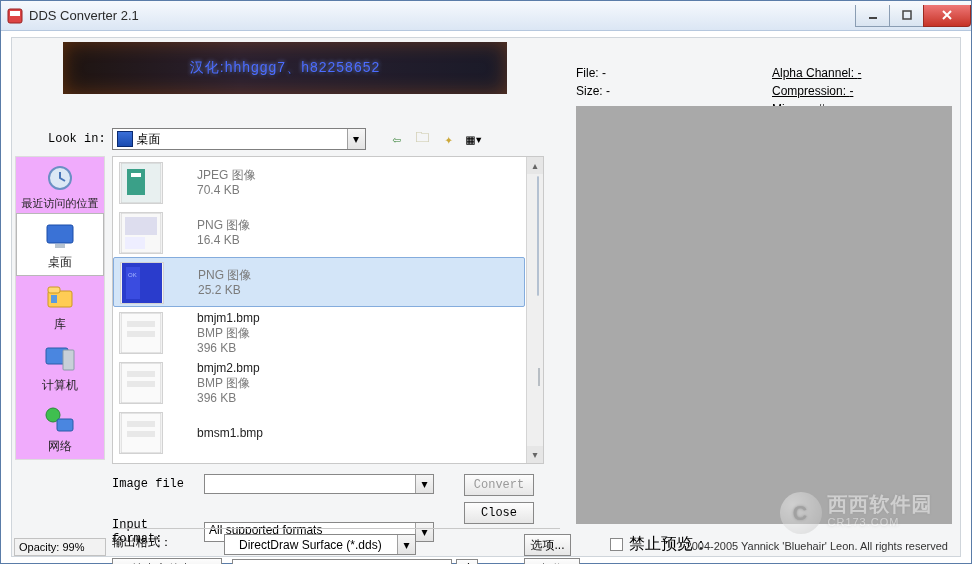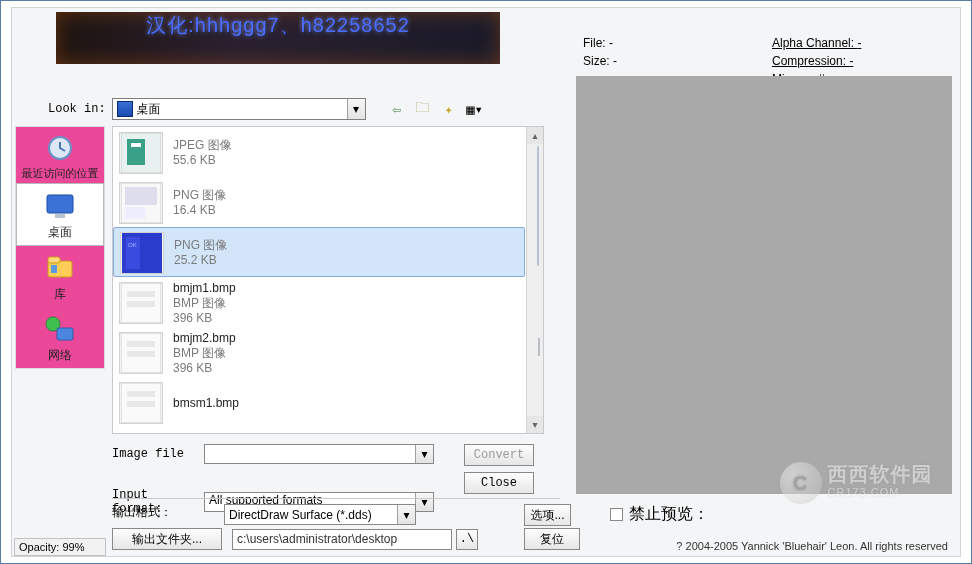--- a/index.html
+++ b/index.html
@@ -67,27 +67,27 @@
 
   .inner {
     position: absolute;
     left: 10px; right: 10px; top: 6px; bottom: 6px;
     border: 1px solid #cfd5db;
     background: #f4f5f6;
   }
 
   .banner {
     position: absolute;
-    left: 44px; top: 4px;
+    left: 51px; top: 4px;
     width: 444px; height: 52px;
     background: linear-gradient(90deg, #1e1410, #2a2030 40%, #1a1a28);
-    display: flex; justify-content: center;
+    display: flex; align-items: center; justify-content: center;
     color: #4c6cff;
     font-family: "Arial Black", sans-serif;
-    font-size: 20px;
+    font-size: 14px;
     letter-spacing: 1px;
     text-shadow: 0 0 4px #88a0ff, 1px 1px 2px #000;
     overflow: hidden;
     box-shadow: inset 0 0 20px rgba(255,120,20,0.3);
   }
 
   .lookin-row {
     position: absolute;
     left: 36px; top: 90px;
     display: flex; align-items: center;
@@ -118,21 +118,21 @@
   }
   .tb-icons { display: inline-flex; gap: 8px; margin-left: 22px; }
   .tb-icon { width: 18px; height: 18px; display: inline-flex; align-items:center; justify-content:center; font-size:14px; }
 
   .sidebar {
     position: absolute;
     left: 3px; top: 118px;
     width: 90px;
     display: flex; flex-direction: column;
     border: 1px solid #dcdcdc;
-    background: #ec4899;
+    background: #f0abfc;
   }
   .side-item {
     display: flex; flex-direction: column; align-items:center;
     padding: 6px 2px 4px 2px;
     font-size: 12px;
     color: #222;
     cursor: default;
   }
   .side-item.active { background: #fff; border: 1px solid #b8b8b8; }
   .side-item .ico { width: 38px; height: 32px; margin-bottom: 2px; display:flex; align-items:center; justify-content:center; }
@@ -155,20 +155,21 @@
   .scroll .arrow { width: 17px; height: 17px; background: #e6e6e6; display:flex; align-items:center; justify-content:center; font-size:10px; color:#666;}
   .scroll .track { flex:1; position:relative; }
   .scroll .thumb { position:absolute; left:2px; right:2px; top: 2px; height: 120px; background: #cfd8e3; border:1px solid #b4c1d1; border-radius:2px;}
   .scroll .grip { position:absolute; left:3px; right:3px; bottom:60px; height:18px; background:#d9dee4; border:1px solid #b8bec4;}
 
   .file-row {
     display: flex; align-items: center;
     padding: 4px 6px 2px 6px;
     margin: 0 18px 0 0;
     height: 50px;
+    gap: 24px;
   }
   .file-row.sel {
     background: #d3e5f8;
     border: 1px solid #84acdd;
     border-radius: 2px;
   }
   .file-row .thumb {
     width: 44px; height: 42px;
     background: #f2f2f2;
     border: 1px solid #d2d2d2;
@@ -216,21 +217,21 @@
 
   .out-row {
     position: absolute;
     left: 100px; top: 496px;
     display:flex; align-items:flex-start;
     font-size: 12px;
   }
   .out-label { width: 112px; }
   .out-select {
     width: 192px; height: 21px; border:1px solid #888; background:#fff;
-    display:flex; align-items:center; padding:0 4px; position:relative;
+    display:flex; align-items:center; padding:0 14px; position:relative;
     font-size:12px;
   }
   .out-select .chev { position:absolute; right:0; top:0; bottom:0; width:18px; border-left:1px solid #a0a0a0; background:linear-gradient(#f6f6f6,#e3e3e3); display:flex; align-items:center; justify-content:center;}
 
   .options-btn { position:absolute; left: 512px; top: 496px; width:47px; }
 
   .folder-row {
     position: absolute;
     left: 100px; top: 520px;
     display:flex; align-items:center;
@@ -249,21 +250,21 @@
     position: absolute;
     left: 564px; top: 68px;
     width: 376px; height: 418px;
     background: #a9a9a9;
   }
   .info-block {
     position: absolute;
     left: 564px; top: 28px;
     font-size: 12px;
   }
-  .info-block div { margin-bottom: 4px; margin-left: 7px; }
+  .info-block div { margin-bottom: 4px; }
   .info-block2 { position: absolute; left: 760px; top: 28px; font-size:12px;text-decoration:underline;}
   .info-block2 div { margin-bottom: 4px; }
 
   .disable-prev {
     position: absolute;
     left: 598px; top: 496px;
     display:flex; align-items:center;
     font-size: 16px;
   }
   .disable-prev .cb {
@@ -309,20 +310,46 @@
     padding-left: 4px;
   }
 
   .sep { position:absolute; left: 100px; top: 490px; right: 400px; height:1px; background:#c8c8c8; }
 </style>
 </head>
 <body>
 
 <div class="window">
 
+  <div class="titlebar">
+    <span class="app-icon">
+      <svg viewBox="0 0 16 16">
+          <rect x="1" y="1" width="14" height="14" rx="2" fill="#d44" stroke="#922"></rect>
+          <rect x="3" y="3" width="10" height="5" fill="#fff"></rect>
+        </svg>
+    </span>
+    <span class="title">DDS Converter 2.1</span>
+    <div class="win-controls">
+      <div class="win-btn">
+        <svg width="12" height="12" viewBox="0 0 12 12">
+            <rect x="2" y="8" width="8" height="2" fill="#444"></rect>
+          </svg>
+      </div>
+      <div class="win-btn">
+        <svg width="12" height="12" viewBox="0 0 12 12">
+            <rect x="2" y="2" width="8" height="8" fill="none" stroke="#444" stroke-width="1.5"></rect>
+          </svg>
+      </div>
+      <div class="win-btn close">
+        <svg width="14" height="14" viewBox="0 0 14 14">
+            <path d="M3 3 L11 11 M11 3 L3 11" stroke="#fff" stroke-width="2"></path>
+          </svg>
+      </div>
+    </div>
+  </div>
 
   <div class="client">
     <div class="inner">
 
       <div class="banner">
         <span>汉化:hhhggg7、h82258652</span>
       </div>
 
       <div class="lookin-row">
         <label>Look in:</label>
@@ -362,20 +389,29 @@
           <span class="ico lib">
             <svg viewBox="0 0 34 30">
                 <rect x="5" y="8" width="24" height="16" rx="2" fill="#ffcc55" stroke="#cc9922"></rect>
                 <rect x="5" y="4" width="12" height="6" rx="2" fill="#ffd877" stroke="#cc9922"></rect>
                 <rect x="8" y="12" width="6" height="8" fill="#5a9ae0"></rect>
               </svg>
           </span>
           <span>库</span>
         </div>
         <div class="side-item">
+          <span class="ico computer">
+            <svg viewBox="0 0 34 30">
+                <rect x="3" y="4" width="22" height="16" rx="2" fill="#4a86e0" stroke="#2a5ca8"></rect>
+                <rect x="20" y="6" width="11" height="20" rx="1" fill="#c8d0d8" stroke="#8a9aa8"></rect>
+              </svg>
+          </span>
+          <span>计算机</span>
+        </div>
+        <div class="side-item">
           <span class="ico network">
             <svg viewBox="0 0 34 30">
                 <circle cx="10" cy="10" r="7" fill="#3fbf4f" stroke="#2a8a38"></circle>
                 <rect x="14" y="14" width="16" height="12" rx="2" fill="#4a86e0" stroke="#2a5ca8"></rect>
               </svg>
           </span>
           <span>网络</span>
         </div>
       </div>
 
@@ -385,21 +421,21 @@
               <div class="thumb">
                 <svg width="40" height="40">
                   <rect width="40" height="40" fill="#e8f0f0" stroke="#ccc"></rect>
                   <rect x="6" y="6" width="18" height="26" fill="#3aa088"></rect>
                   <rect x="10" y="10" width="10" height="4" fill="#fff"></rect>
                 </svg>
               </div>
               <div class="meta">
                 <span class="fname"></span>
                 <span class="ftype">JPEG 图像</span>
-                <span class="fsize">55.6 KB</span>
+                <span class="fsize">70.4 KB</span>
               </div>
             </div>
             <div class="file-row">
               <div class="thumb">
                 <svg width="40" height="40">
                   <rect width="40" height="40" fill="#f8f8f8" stroke="#ccc"></rect>
                   <rect x="4" y="4" width="32" height="18" fill="#dde"></rect>
                   <rect x="4" y="24" width="20" height="12" fill="#eef"></rect>
                 </svg>
               </div>

